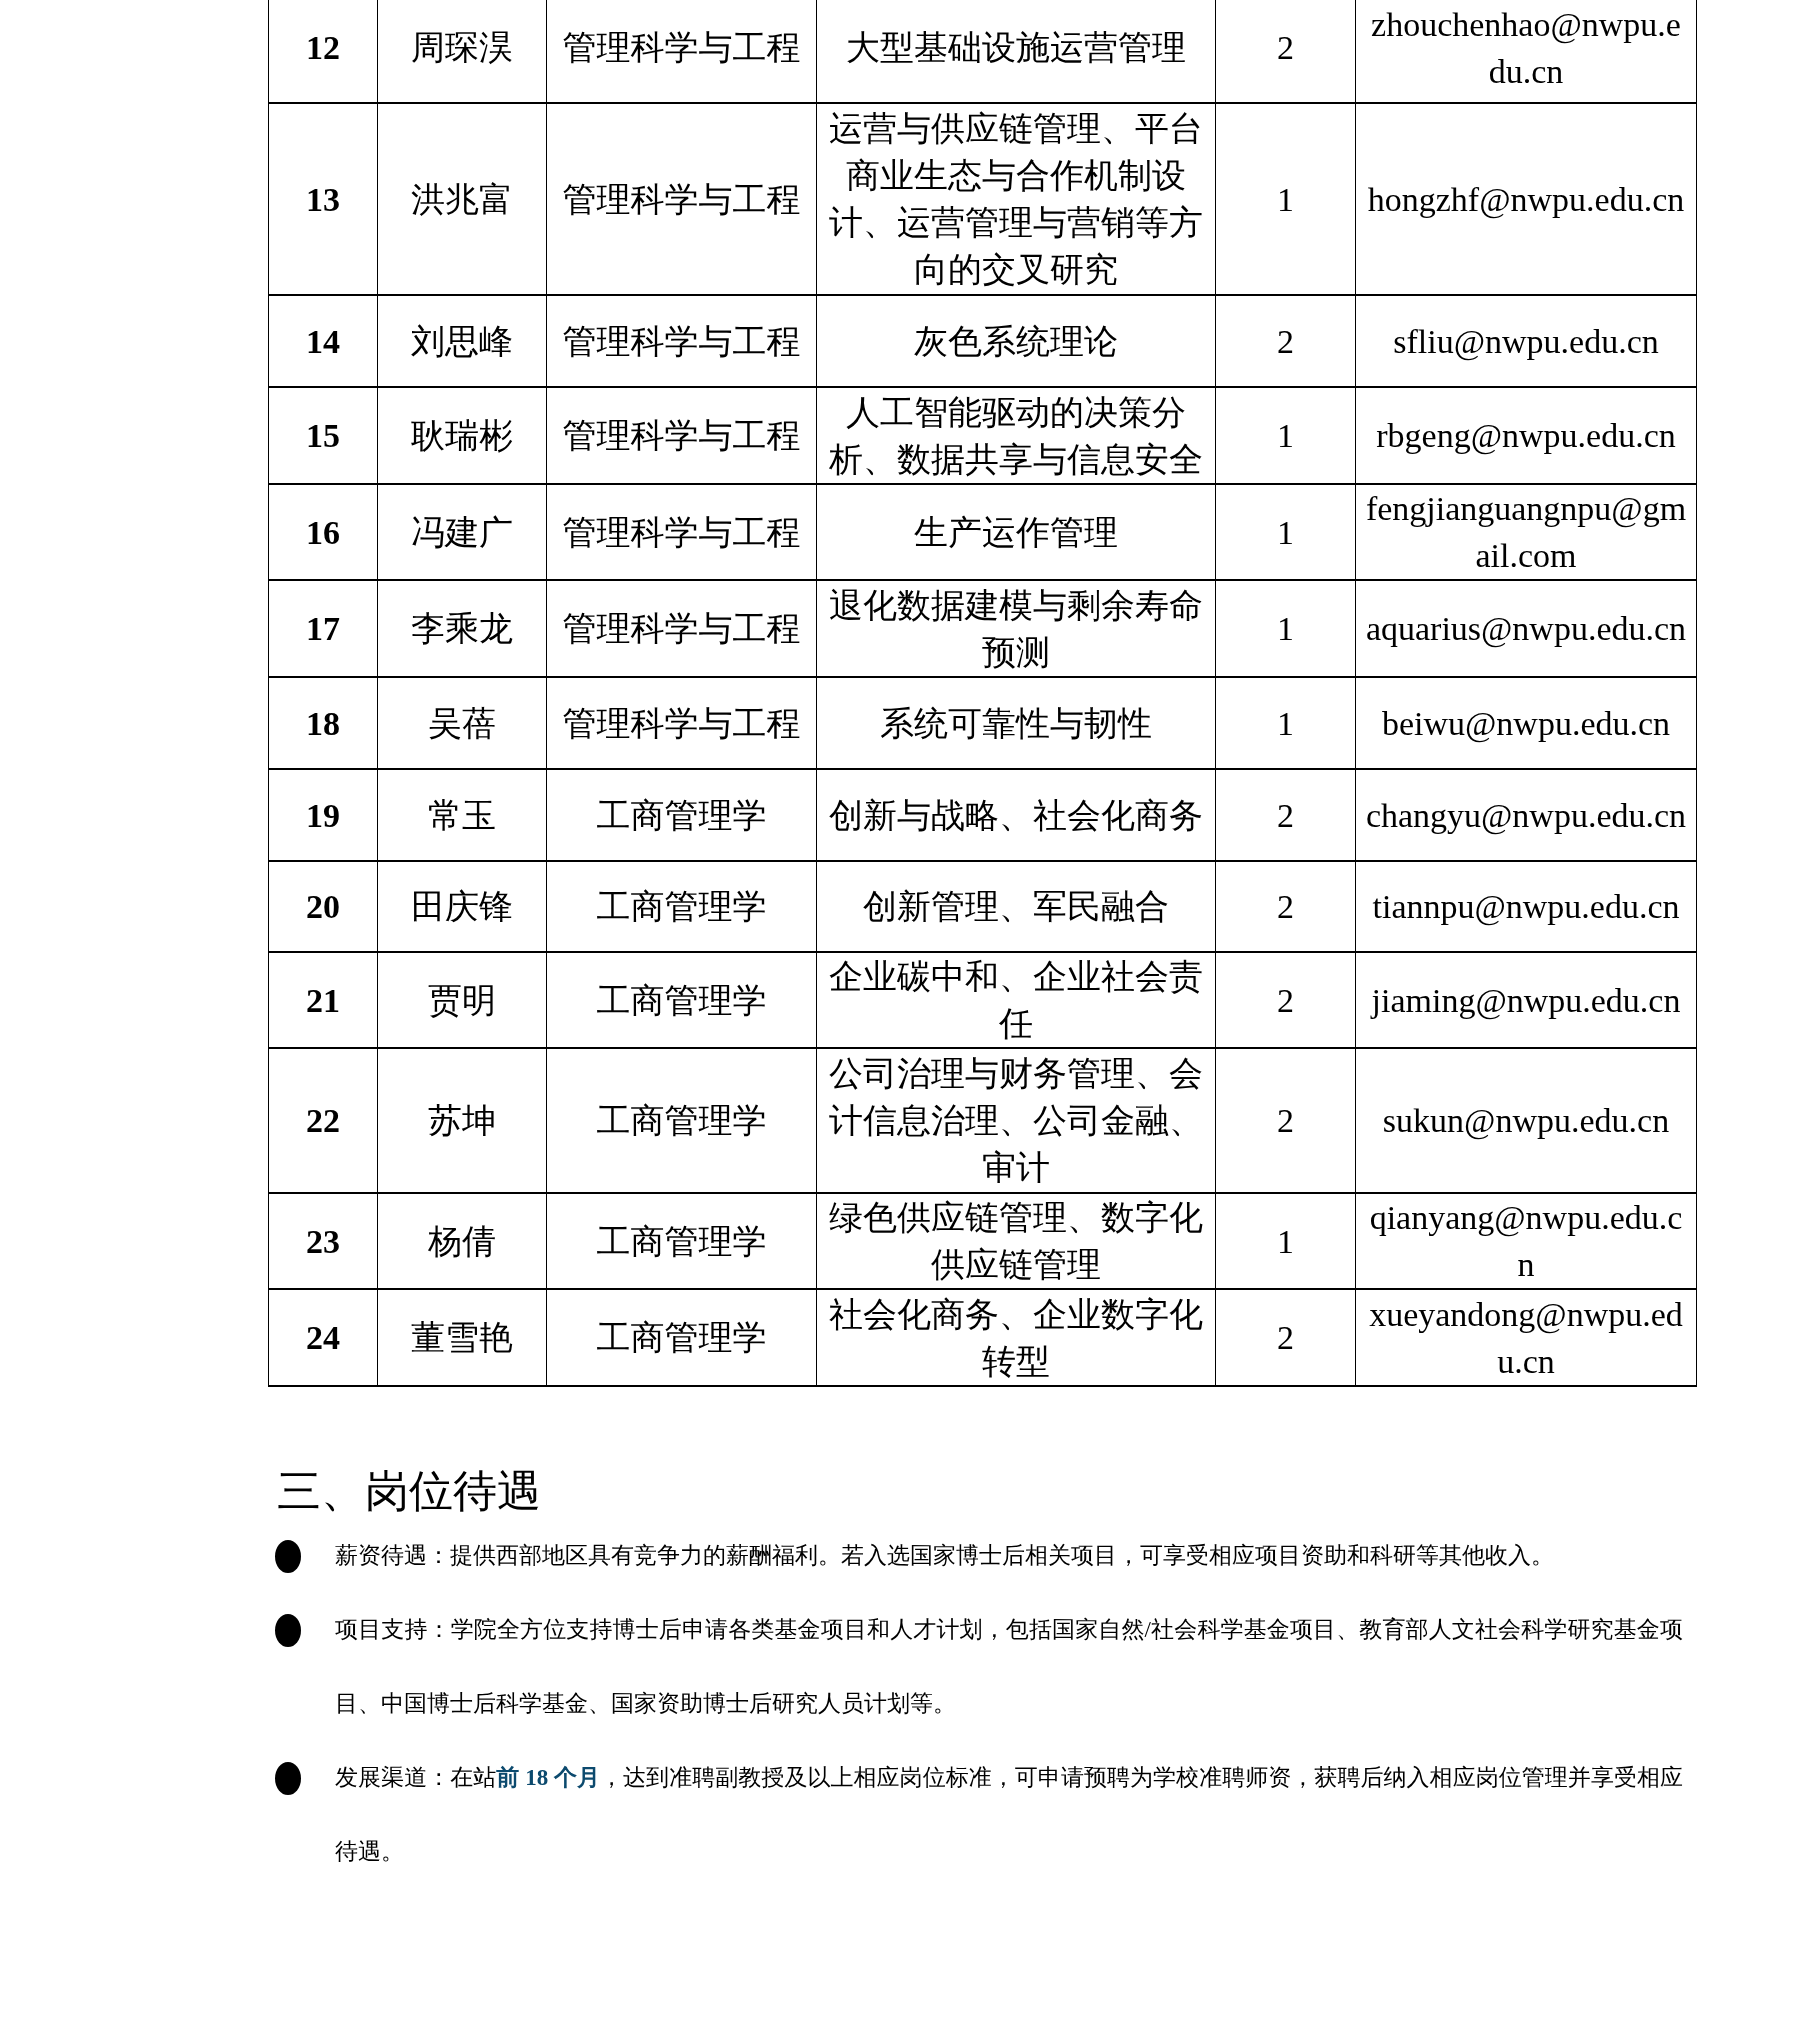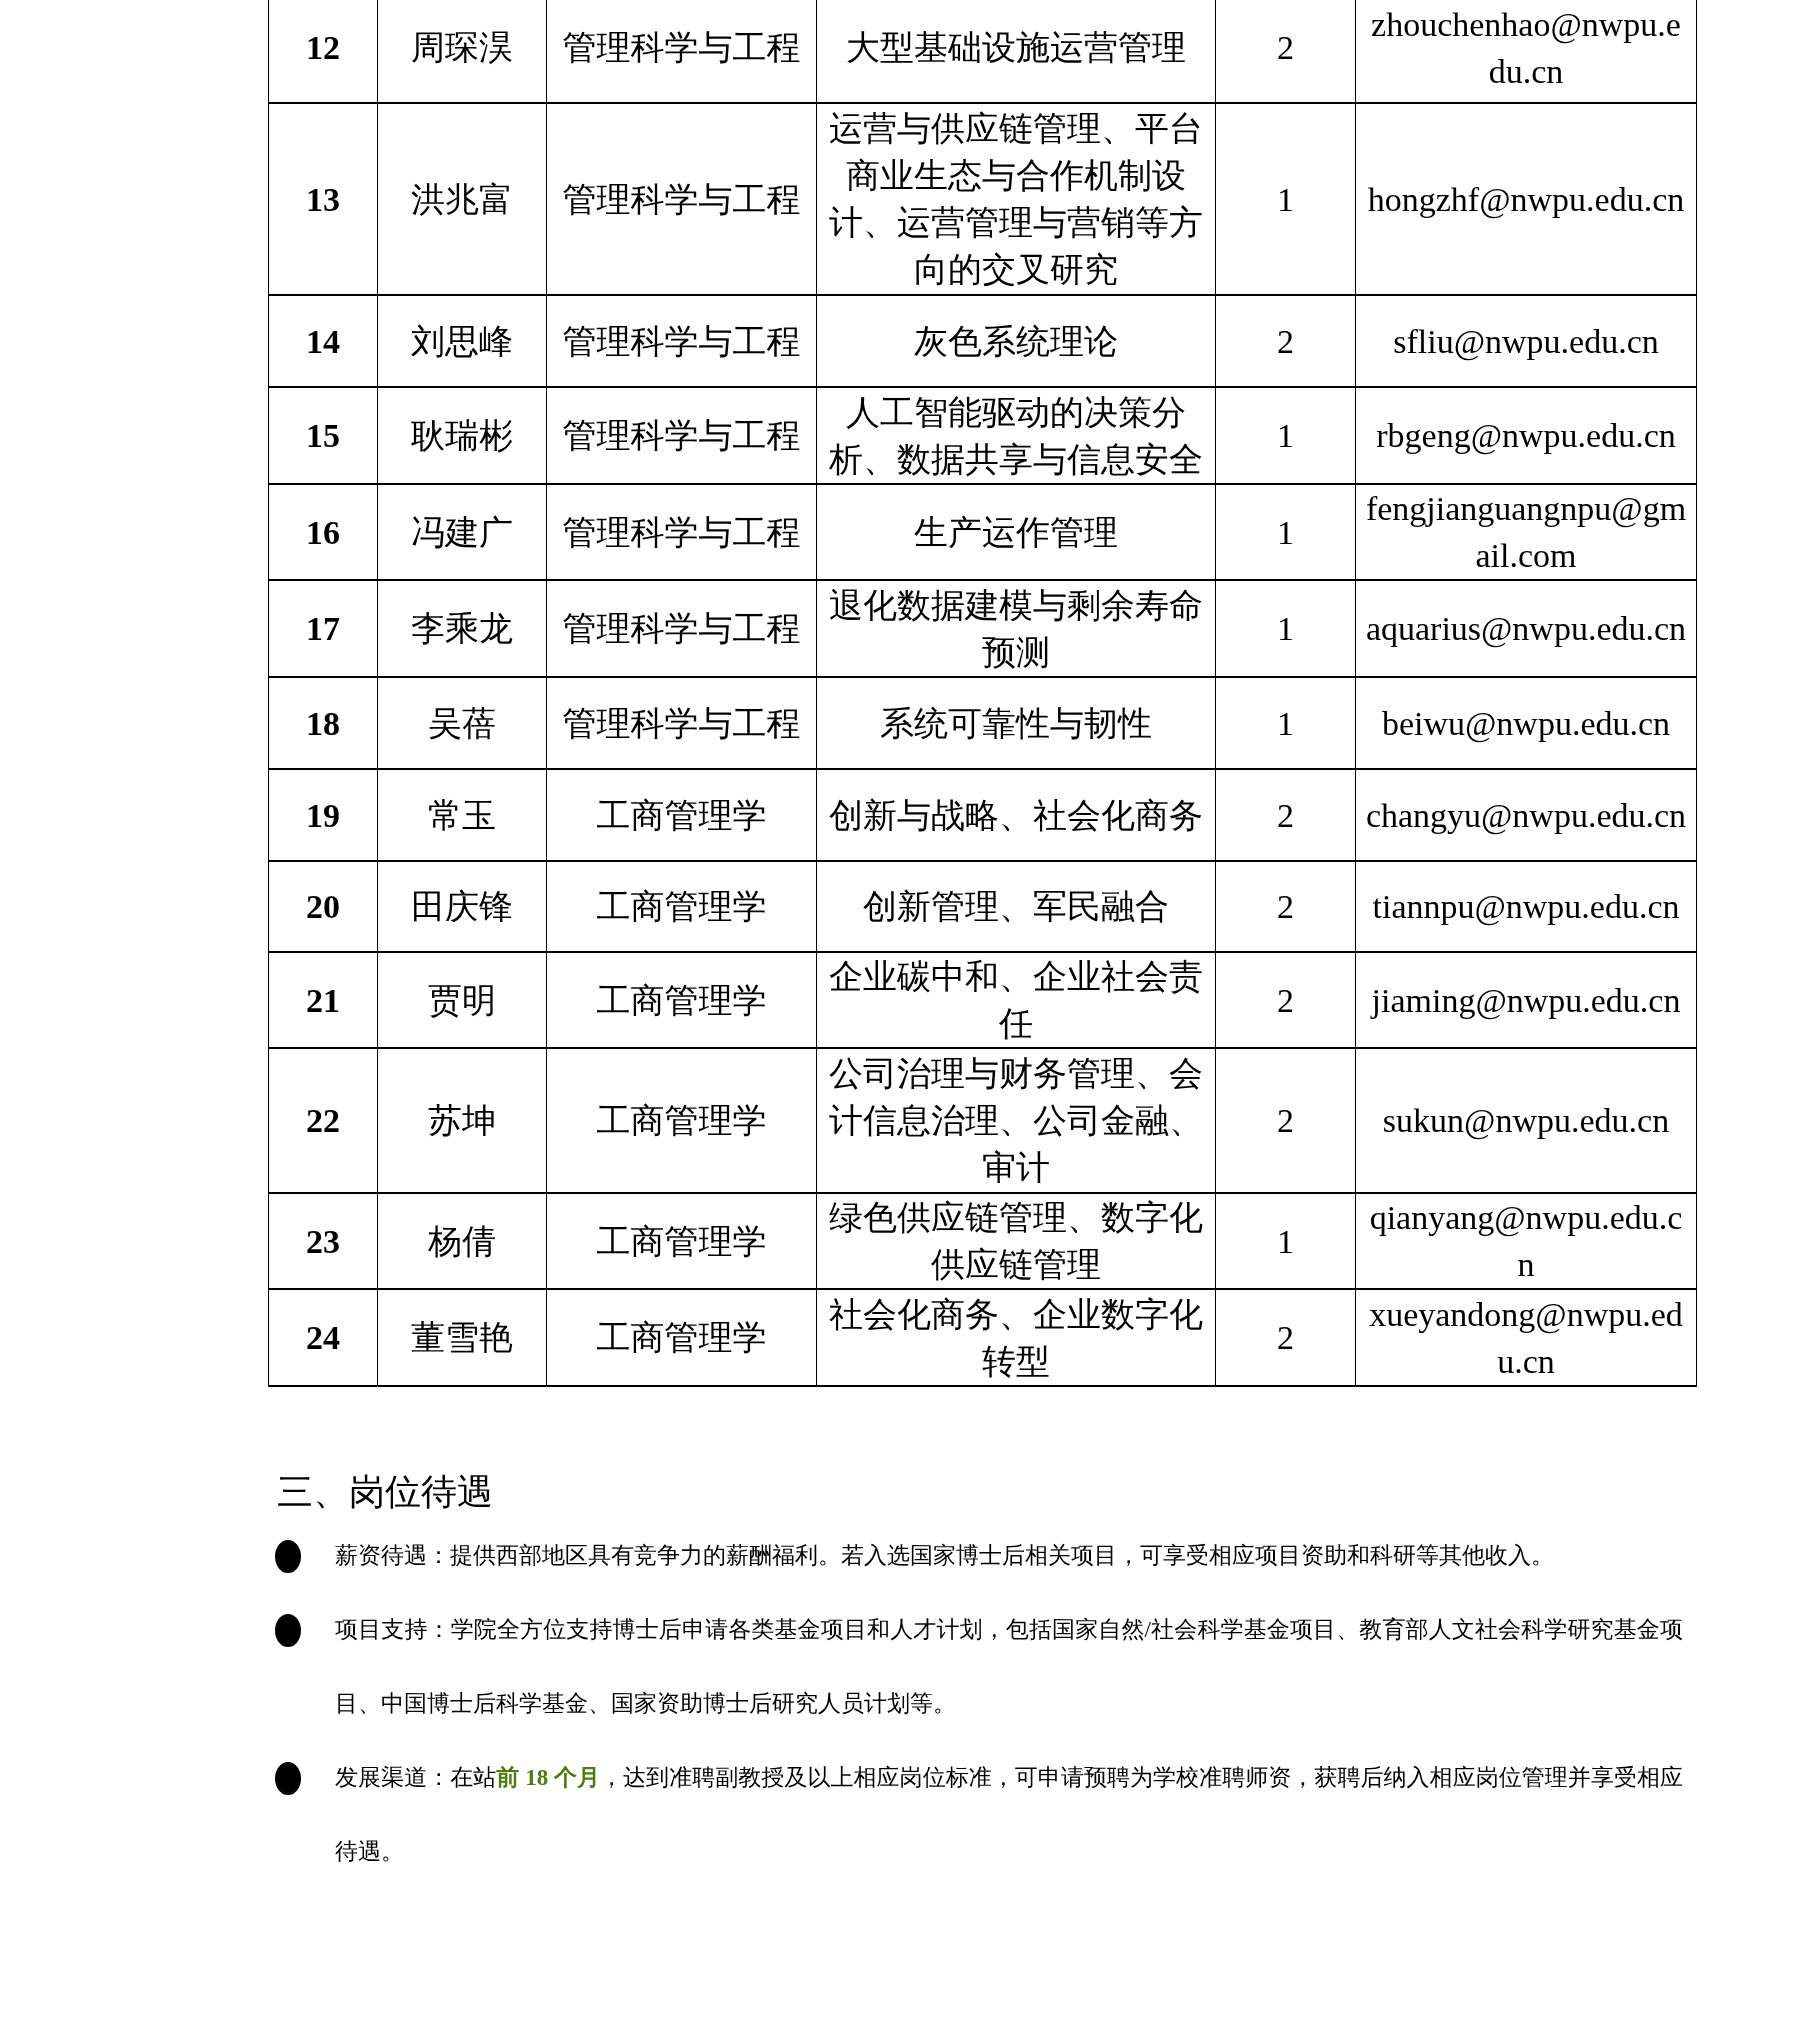--- a/index.html
+++ b/index.html
@@ -31,21 +31,21 @@
     font-size:34px;
     overflow:hidden;
   }
   td.cell-no{font-weight:bold;font-size:35px;}
   td.cell-count{font-size:35px;}
   td.cell-email{font-size:33px;word-break:break-all;padding:0 5.3px;}
   
   .section-title{
     position:absolute;
     left:277px;top:1455px;
-    font-size:36px;
+    font-size:44px;
     line-height:74px;
     white-space:nowrap;
   }
   .benefits{
     position:absolute;
     left:268px;top:1519px;
     width:1415px;
   }
   .benefit-item{
     position:relative;
@@ -183,17 +183,17 @@
           <td class="cell-email">xueyandong@nwpu.edu.cn</td>
         </tr>
       </tbody>
   </table>
 
   <div class="section-title">三、岗位待遇</div>
 
   <div class="benefits" id="benefits">
       <div class="benefit-item"><span class="bullet"></span><span class="benefit-text"><span>薪资待遇：提供西部地区具有竞争力的薪酬福利。若入选国家博士后相关项目，可享受相应项目资助和科研等其他收入。</span></span></div>
       <div class="benefit-item"><span class="bullet"></span><span class="benefit-text"><span>项目支持：学院全方位支持博士后申请各类基金项目和人才计划，包括国家自然/社会科学基金项目、教育部人文社会科学研究基金项目、中国博士后科学基金、国家资助博士后研究人员计划等。</span></span></div>
-      <div class="benefit-item"><span class="bullet"></span><span class="benefit-text"><span>发展渠道：在站</span><span class="red-bold" style="color: #4d7c0f;">前 18 个月</span><span>，达到准聘副教授及以上相应岗位标准，可申请预聘为学校准聘师资，获聘后纳入相应岗位管理并享受相应待遇。</span></span></div>
+      <div class="benefit-item"><span class="bullet"></span><span class="benefit-text"><span>发展渠道：在站</span><span class="red-bold" style="color: #0c4a6e;">前 18 个月</span><span>，达到准聘副教授及以上相应岗位标准，可申请预聘为学校准聘师资，获聘后纳入相应岗位管理并享受相应待遇。</span></span></div>
     </div>
 
 </div>
 
 
 </body></html>

